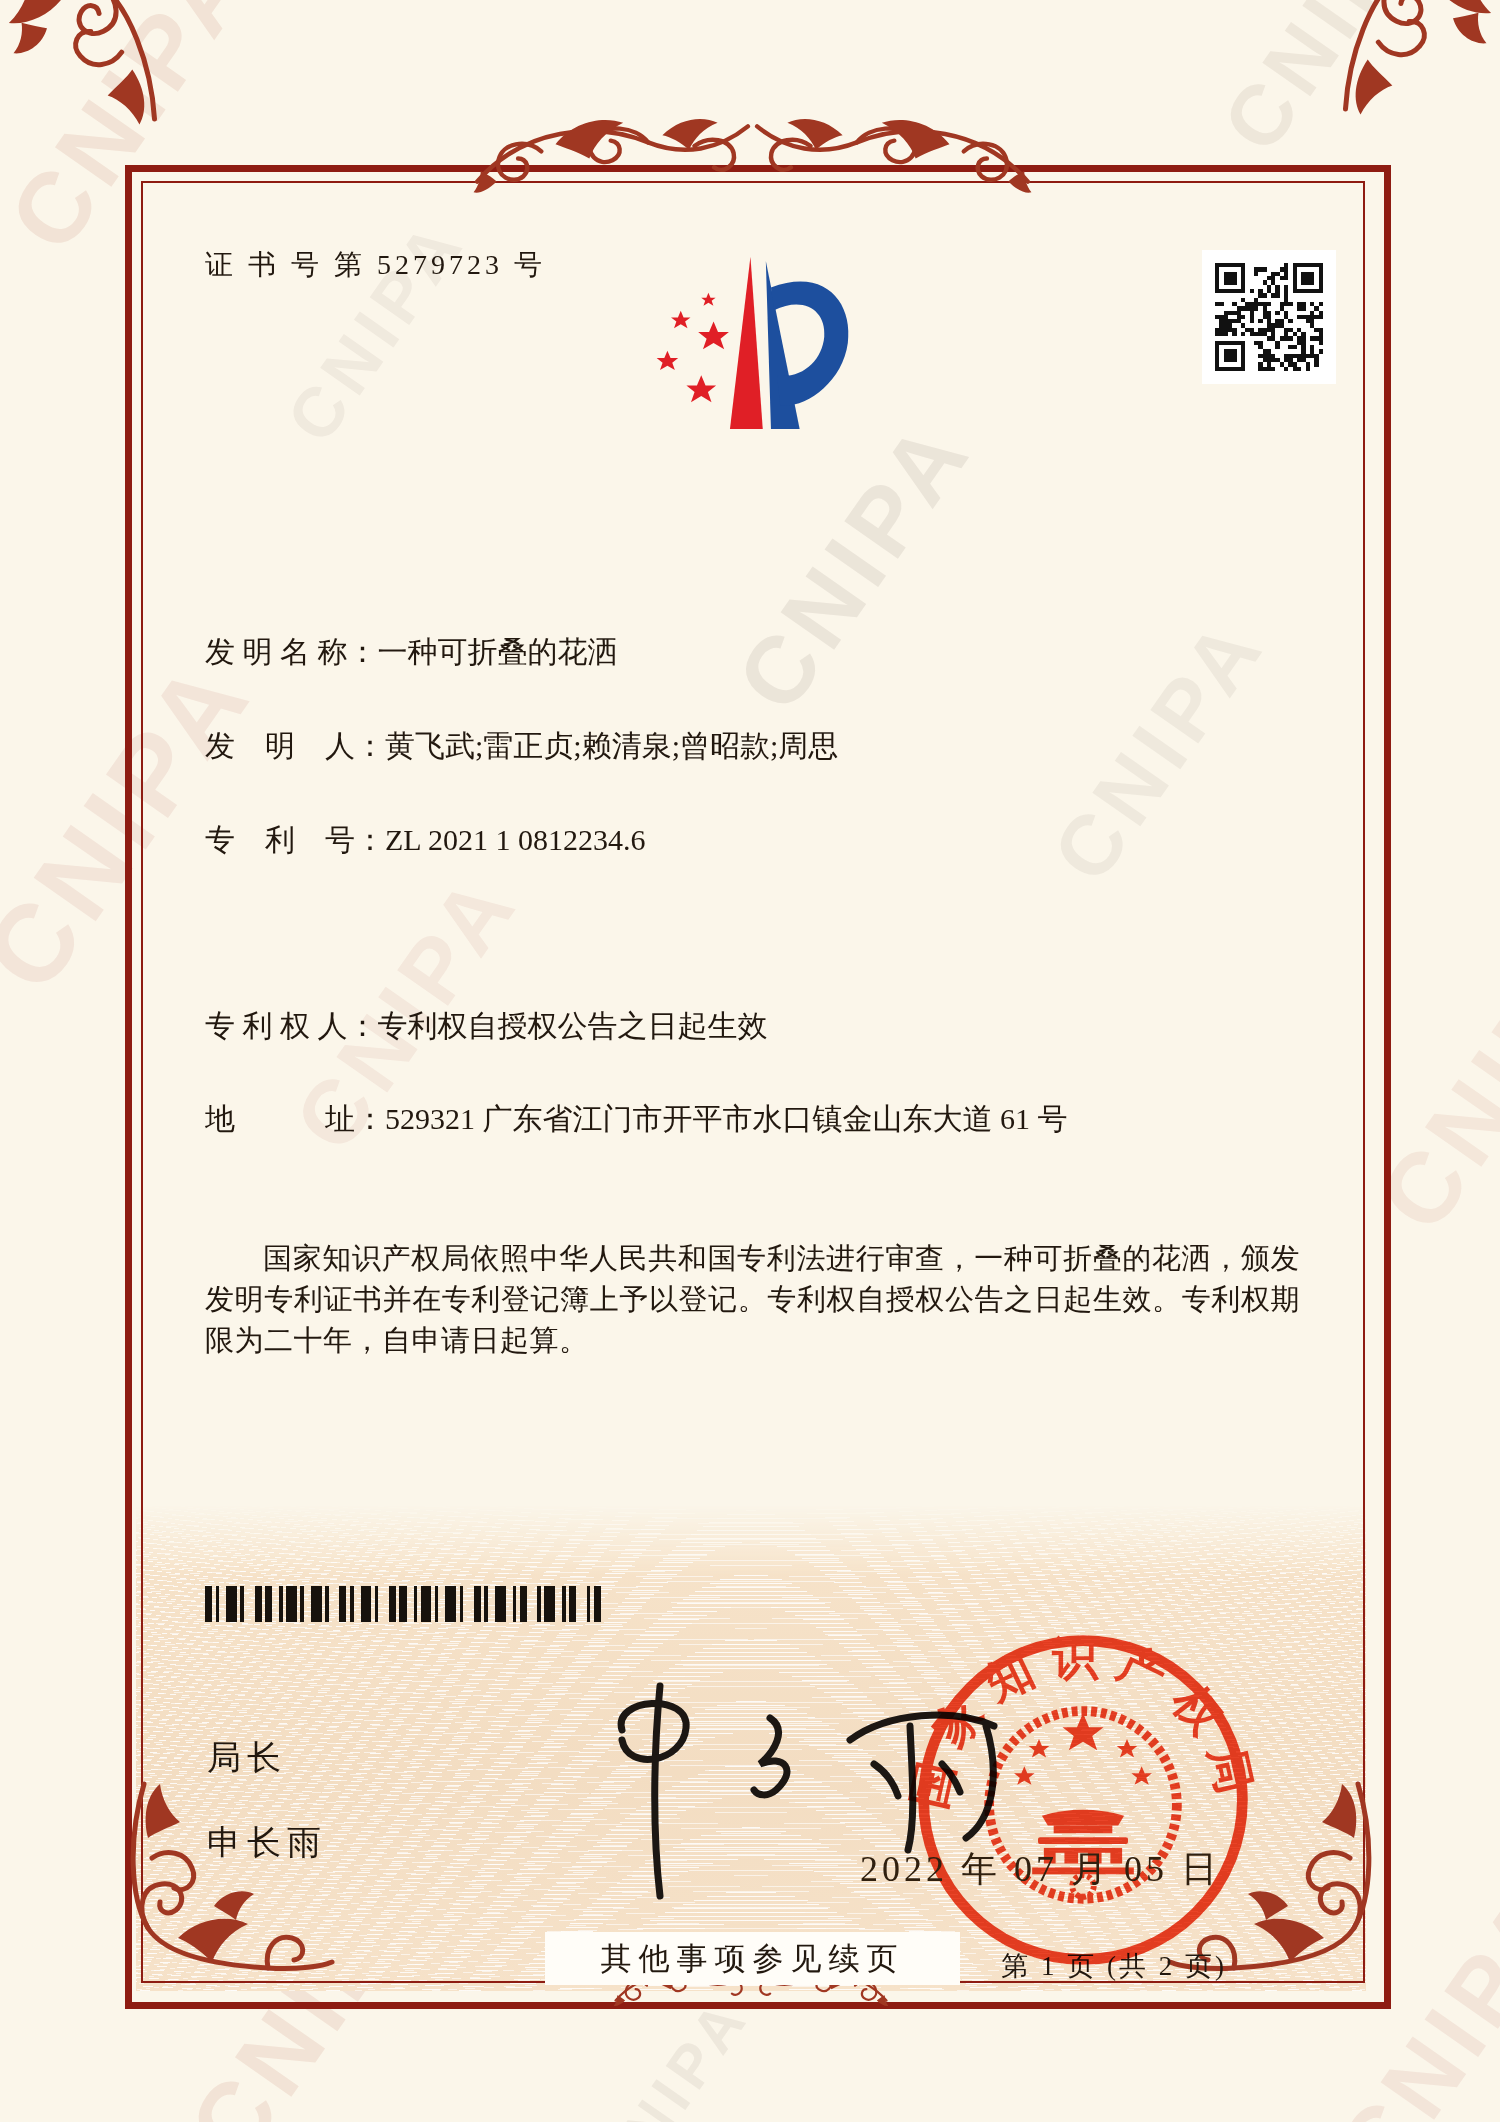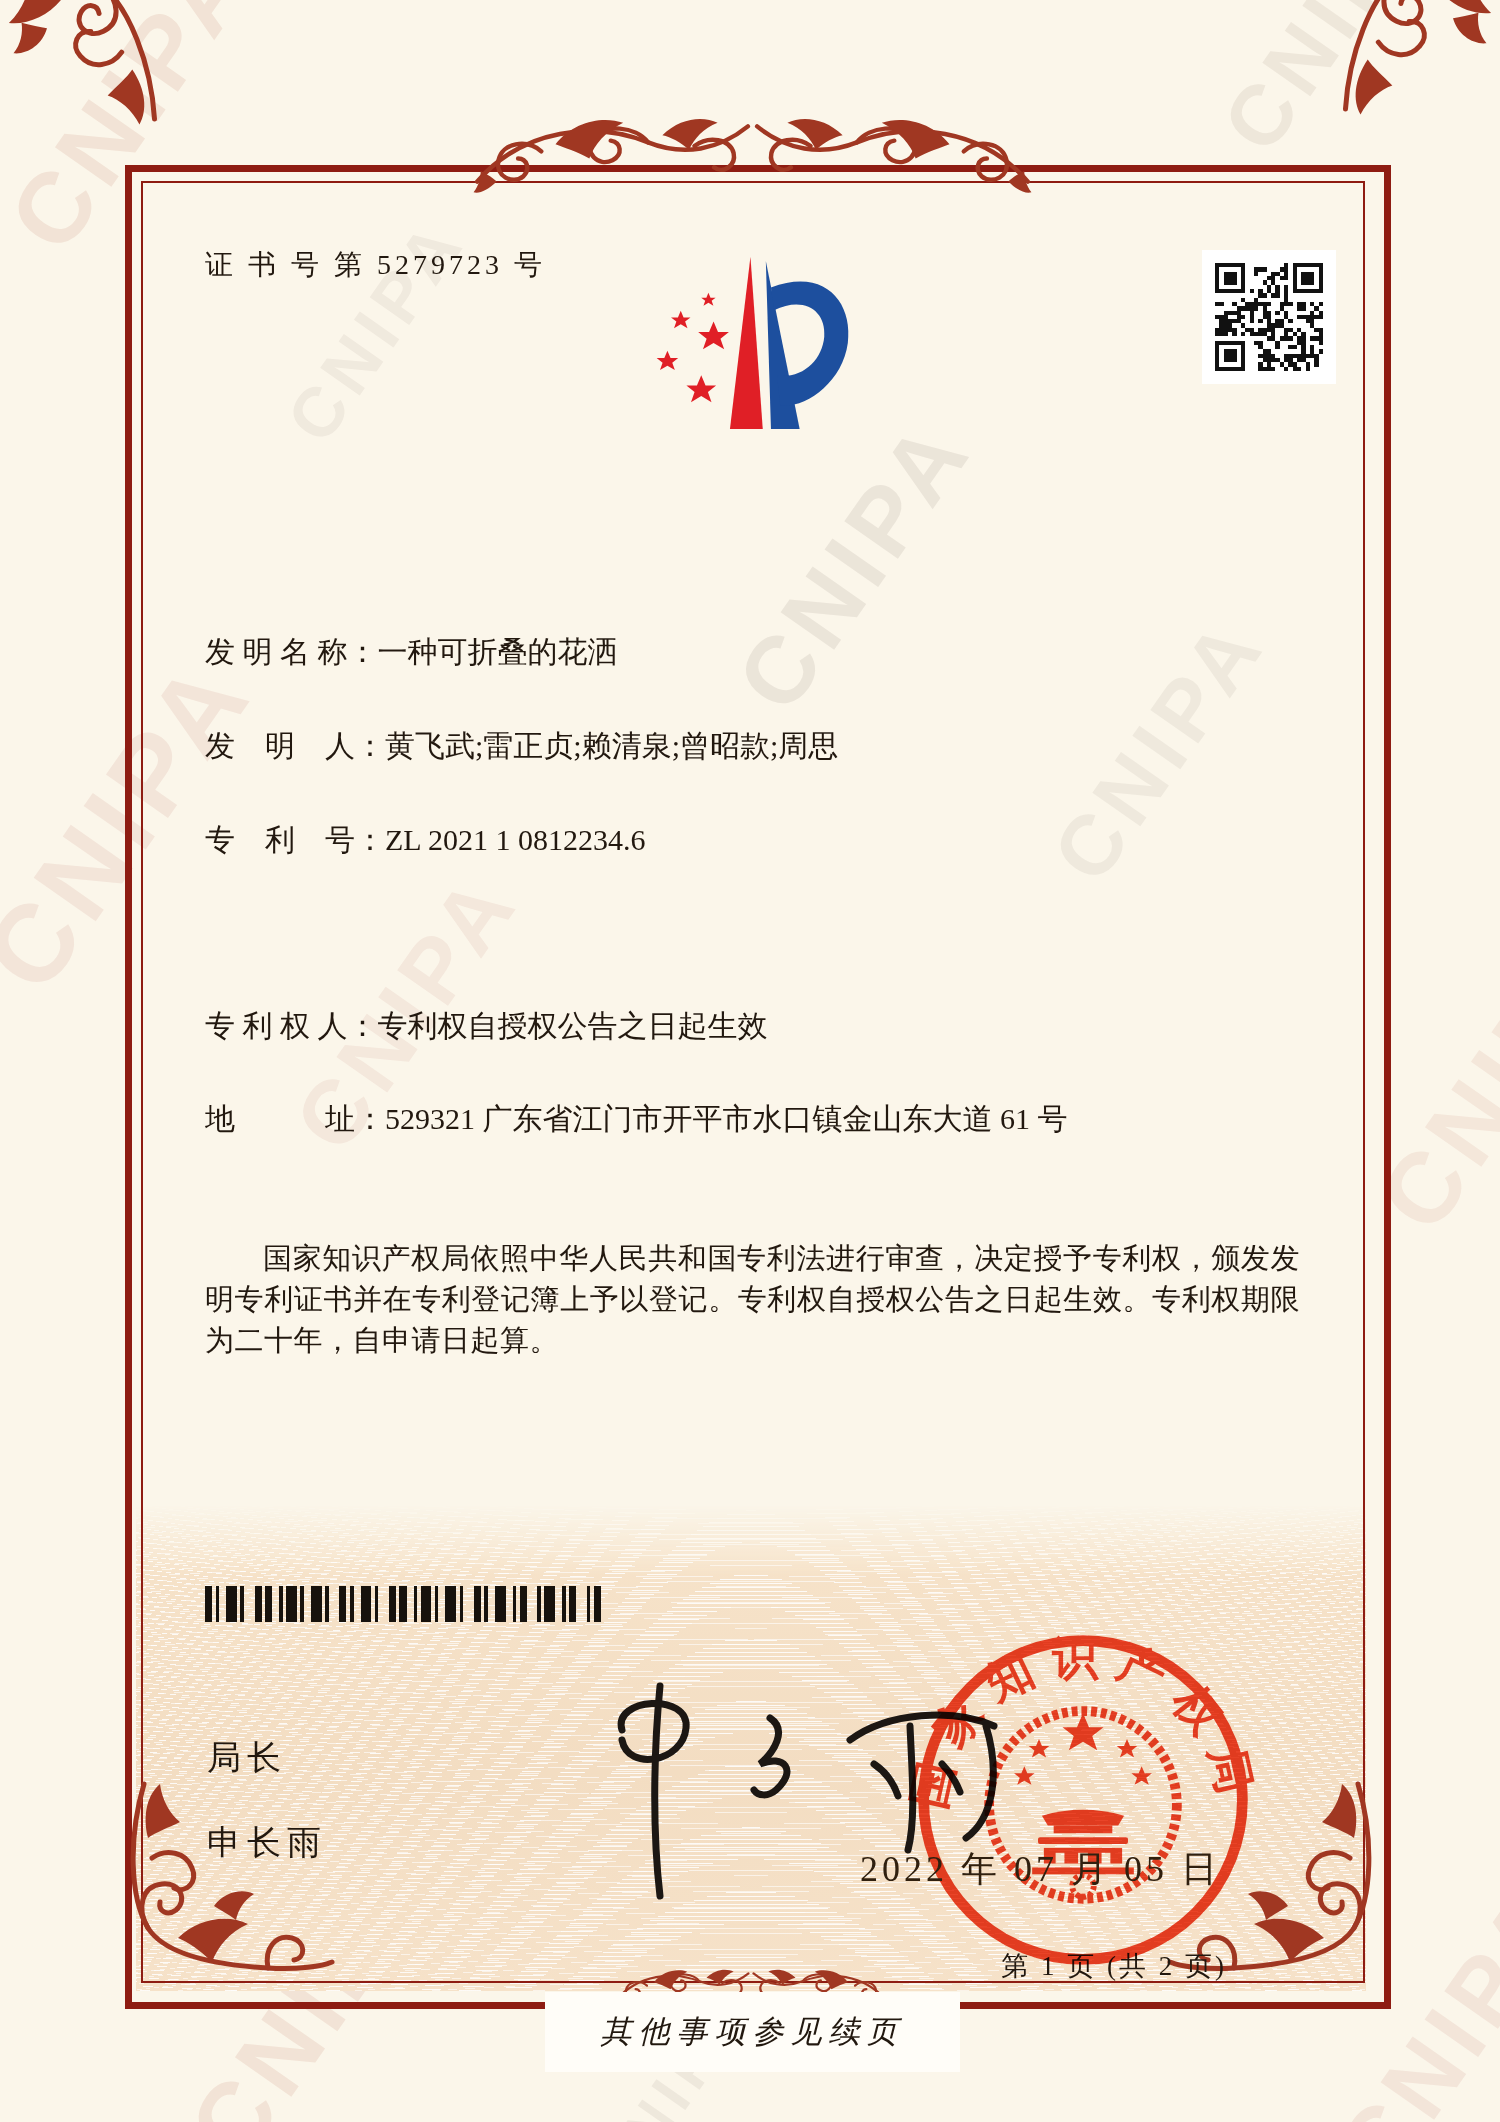--- a/index.html
+++ b/index.html
@@ -43,22 +43,22 @@
         font-family:"Liberation Sans","DejaVu Sans",sans-serif;font-weight:500;letter-spacing:6px;}
   .officer-name{position:absolute;left:207px;top:1820px;font-size:34px;z-index:4;
         font-family:"Liberation Sans","DejaVu Sans",sans-serif;font-weight:500;letter-spacing:6px;}
   .signature{position:absolute;left:598px;top:1668px;width:440px;height:250px;z-index:5;}
   .seal{position:absolute;left:907px;top:1624px;width:352px;height:352px;z-index:6;
         mix-blend-mode:multiply;opacity:.95;}
   .seal-date{position:absolute;left:860px;top:1845px;font-size:36px;letter-spacing:4px;
              color:#30200f;z-index:7;white-space:nowrap;}
   .page-num{position:absolute;left:205px;top:1948px;width:1022px;text-align:right;
             font-size:27px;letter-spacing:3px;z-index:4;}
-  .foot-strip{position:absolute;left:545px;top:1992px;width:415px;height:80px;background:#fffdf8;
-              z-index:4;display:flex;align-items:center;justify-content:center;font-style:italic;}
+  .foot-strip{position:absolute;left:545px;top:1932px;width:415px;height:53px;background:#fffdf8;
+              z-index:4;display:flex;align-items:center;justify-content:center;}
   .foot-strip span{font-size:31px;letter-spacing:7px;}
   .orn{position:absolute;z-index:3;pointer-events:none;}
 </style>
 </head>
 <body>
 
 <div class="page">
 
   <svg width="0" height="0" style="position:absolute">
     <defs>
@@ -461,21 +461,21 @@
     <span class="lab">专　利　号：</span><span>ZL 2021 1 0812234.6</span>
   </div>
   <div class="field" style="top:1006px">
     <span class="lab">专 利 权 人：</span><span>专利权自授权公告之日起生效</span>
   </div>
   <div class="field" style="top:1099px">
     <span class="lab">地　　　址：</span><span>529321 广东省江门市开平市水口镇金山东大道 61 号</span>
   </div>
 
   <div class="body-text">
-    <p>国家知识产权局依照中华人民共和国专利法进行审查，决定授予专利权，颁发发明专利证书并在专利登记簿上予以登记。专利权自授权公告之日起生效。专利权期限为二十年，自申请日起算。</p>
+    <p>国家知识产权局依照中华人民共和国专利法进行审查，一种可折叠的花洒，颁发发明专利证书并在专利登记簿上予以登记。专利权自授权公告之日起生效。专利权期限为二十年，自申请日起算。</p>
   </div>
 
   <div class="barcode" id="barcode"><i style="width:7.08px;background:#17120d"></i><i style="width:3.54px;background:transparent"></i><i style="width:3.54px;background:#17120d"></i><i style="width:7.08px;background:transparent"></i><i style="width:10.62px;background:#17120d"></i><i style="width:3.54px;background:transparent"></i><i style="width:3.54px;background:#17120d"></i><i style="width:10.62px;background:transparent"></i><i style="width:7.08px;background:#17120d"></i><i style="width:3.54px;background:transparent"></i><i style="width:7.08px;background:#17120d"></i><i style="width:7.08px;background:transparent"></i><i style="width:3.54px;background:#17120d"></i><i style="width:3.54px;background:transparent"></i><i style="width:10.62px;background:#17120d"></i><i style="width:3.54px;background:transparent"></i><i style="width:3.54px;background:#17120d"></i><i style="width:7.08px;background:transparent"></i><i style="width:10.62px;background:#17120d"></i><i style="width:3.54px;background:transparent"></i><i style="width:3.54px;background:#17120d"></i><i style="width:10.62px;background:transparent"></i><i style="width:7.08px;background:#17120d"></i><i style="width:3.54px;background:transparent"></i><i style="width:3.54px;background:#17120d"></i><i style="width:7.08px;background:transparent"></i><i style="width:10.62px;background:#17120d"></i><i style="width:3.54px;background:transparent"></i><i style="width:3.54px;background:#17120d"></i><i style="width:10.62px;background:transparent"></i><i style="width:7.08px;background:#17120d"></i><i style="width:3.54px;background:transparent"></i><i style="width:7.08px;background:#17120d"></i><i style="width:7.08px;background:transparent"></i><i style="width:3.54px;background:#17120d"></i><i style="width:3.54px;background:transparent"></i><i style="width:10.62px;background:#17120d"></i><i style="width:3.54px;background:transparent"></i><i style="width:3.54px;background:#17120d"></i><i style="width:7.08px;background:transparent"></i><i style="width:10.62px;background:#17120d"></i><i style="width:3.54px;background:transparent"></i><i style="width:3.54px;background:#17120d"></i><i style="width:10.62px;background:transparent"></i><i style="width:7.08px;background:#17120d"></i><i style="width:3.54px;background:transparent"></i><i style="width:3.54px;background:#17120d"></i><i style="width:7.08px;background:transparent"></i><i style="width:10.62px;background:#17120d"></i><i style="width:7.08px;background:transparent"></i><i style="width:3.54px;background:#17120d"></i><i style="width:3.54px;background:transparent"></i><i style="width:7.08px;background:#17120d"></i><i style="width:10.62px;background:transparent"></i><i style="width:3.54px;background:#17120d"></i><i style="width:3.54px;background:transparent"></i><i style="width:10.62px;background:#17120d"></i><i style="width:7.08px;background:transparent"></i><i style="width:3.54px;background:#17120d"></i><i style="width:3.54px;background:transparent"></i><i style="width:7.08px;background:#17120d"></i><i style="width:10.62px;background:transparent"></i><i style="width:3.54px;background:#17120d"></i><i style="width:3.54px;background:transparent"></i><i style="width:7.08px;background:#17120d"></i><i style="width:3.54px;background:transparent"></i></div>
 
   <div class="officer-title">局长</div>
   <div class="officer-name">申长雨</div>
 
   <svg class="signature" viewBox="0 0 440 250">
     <g fill="none" stroke="#1c1713" stroke-width="7" stroke-linecap="round">
       <path d="M62 18 C56 80 54 160 62 228"></path>

